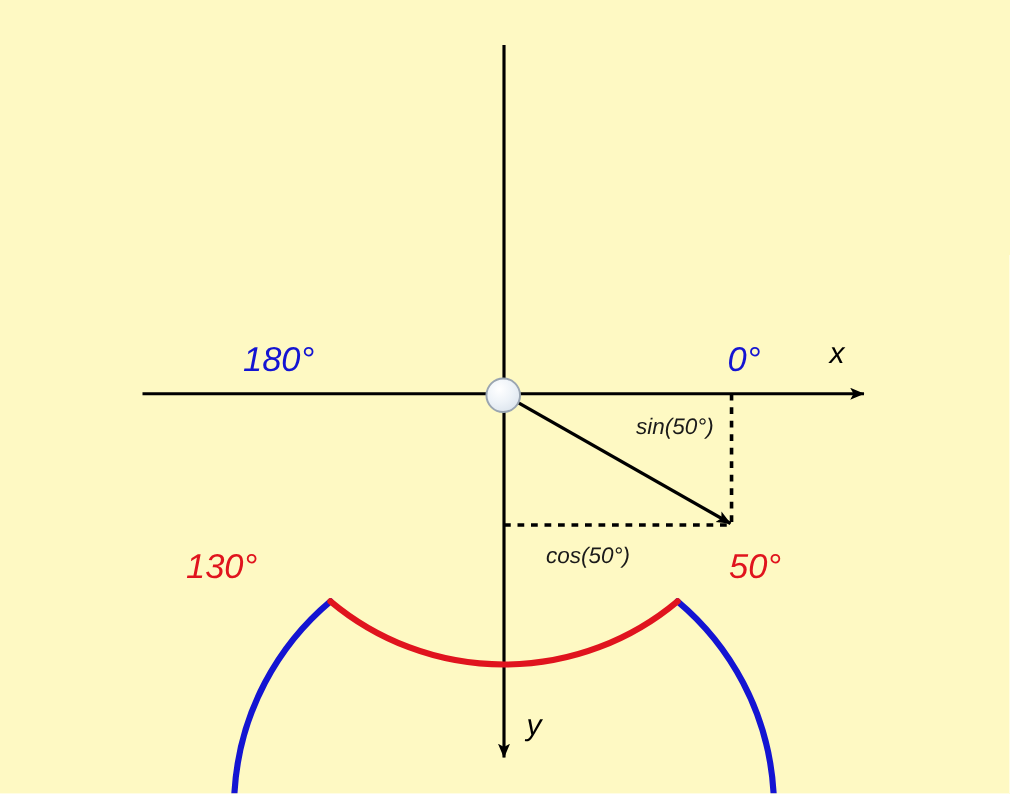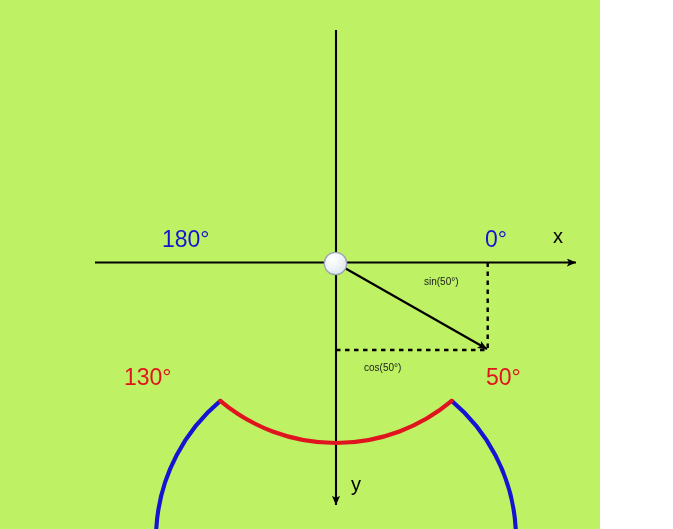--- a/index.html
+++ b/index.html
@@ -8,23 +8,24 @@
     background: #ffffff;
   }
   body {
     width: 673px;
     height: 529px;
     font-family: "Liberation Sans", sans-serif;
     overflow: hidden;
   }
   #figure-root {
     position: relative;
-    width: 600px;
+    width: 673px;
     height: 529px;
-    background: #bef264;
+    background: #fef9c3;
+    font-style: italic;
   }
   #unit-circle-svg {
     position: absolute;
     left: 0;
     top: 0;
     width: 673px;
     height: 529px;
     display: block;
   }
   .label {
@@ -35,21 +36,21 @@
   }
   .angle-label {
     font-size: 23px;
     font-weight: 400;
   }
   .axis-label {
     font-size: 20px;
     color: #000000;
   }
   .proj-label {
-    font-size: 10px;
+    font-size: 15px;
     color: #1a1a1a;
   }
 </style>
 </head>
 <body>
 
 <div id="figure-root">
 
   <svg id="unit-circle-svg" viewBox="0 0 673 529" xmlns="http://www.w3.org/2000/svg">
 

